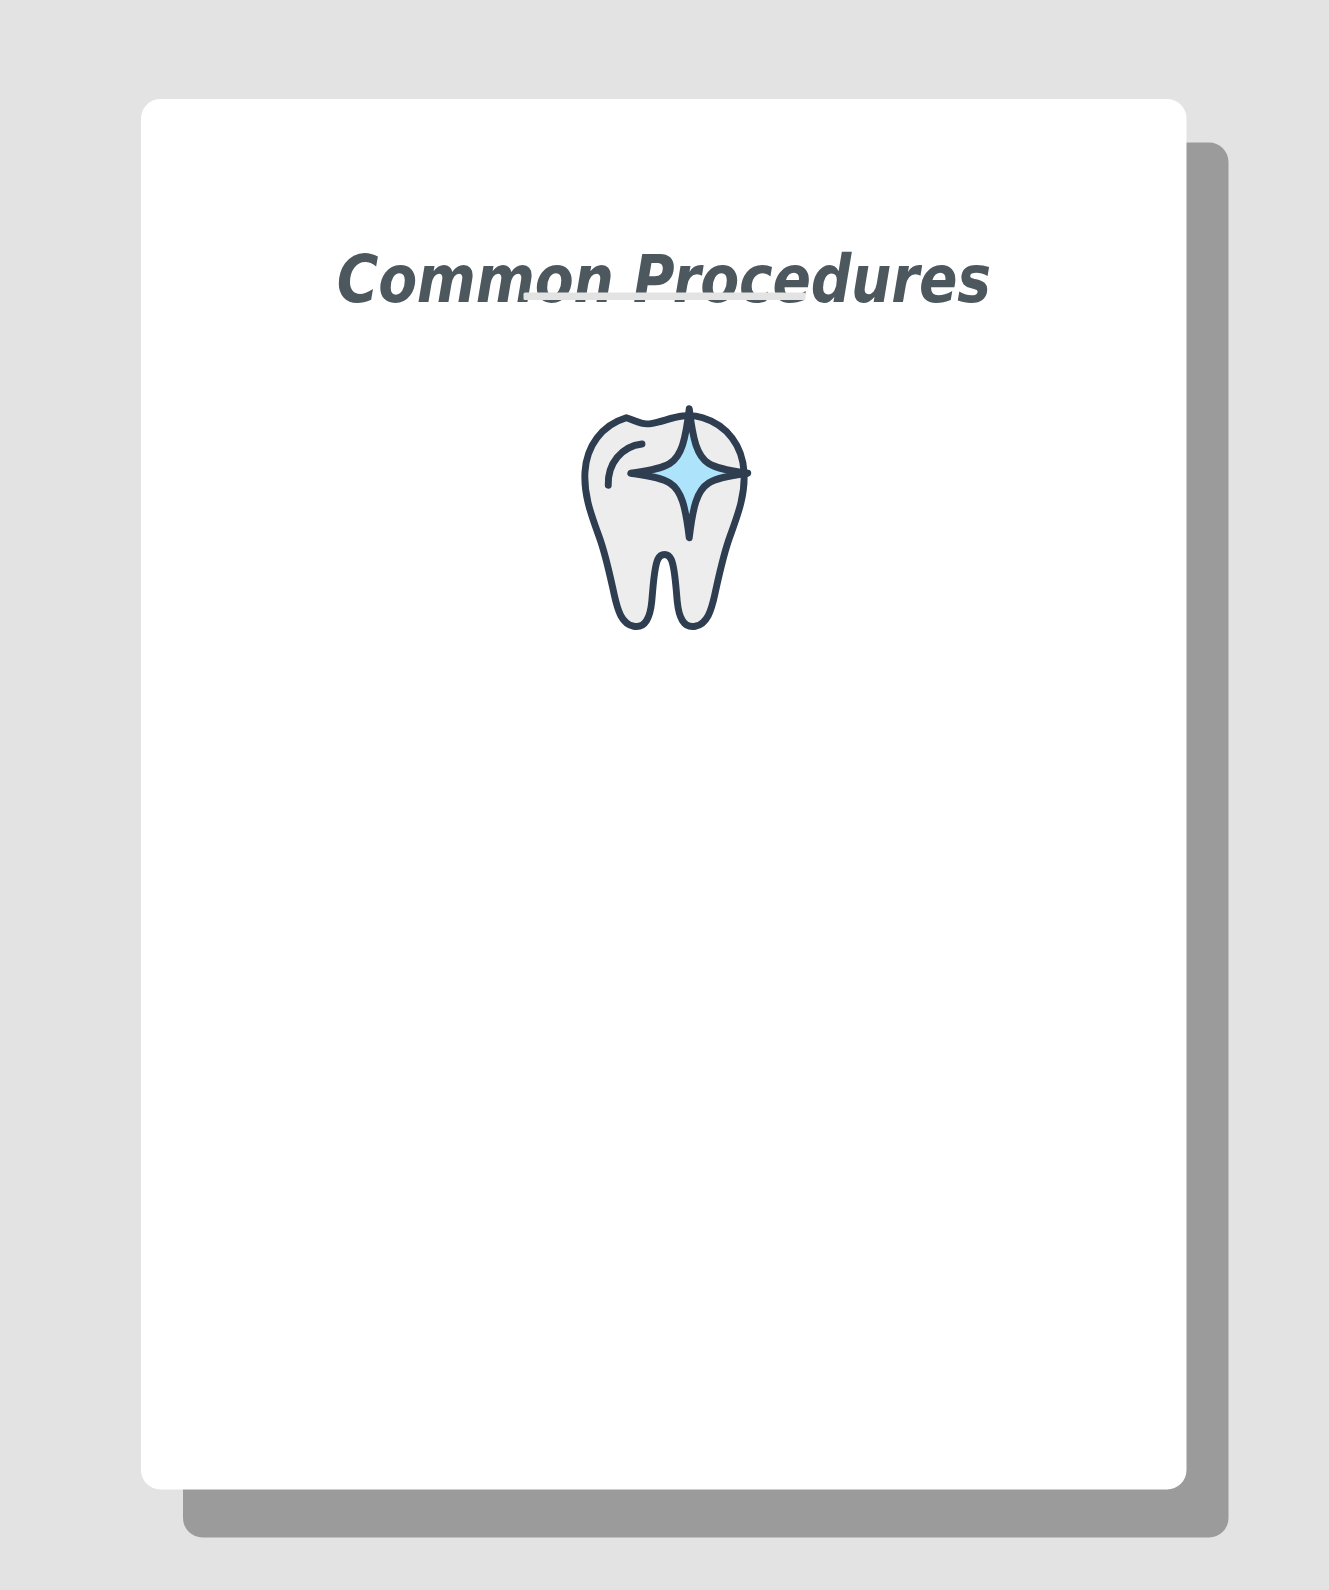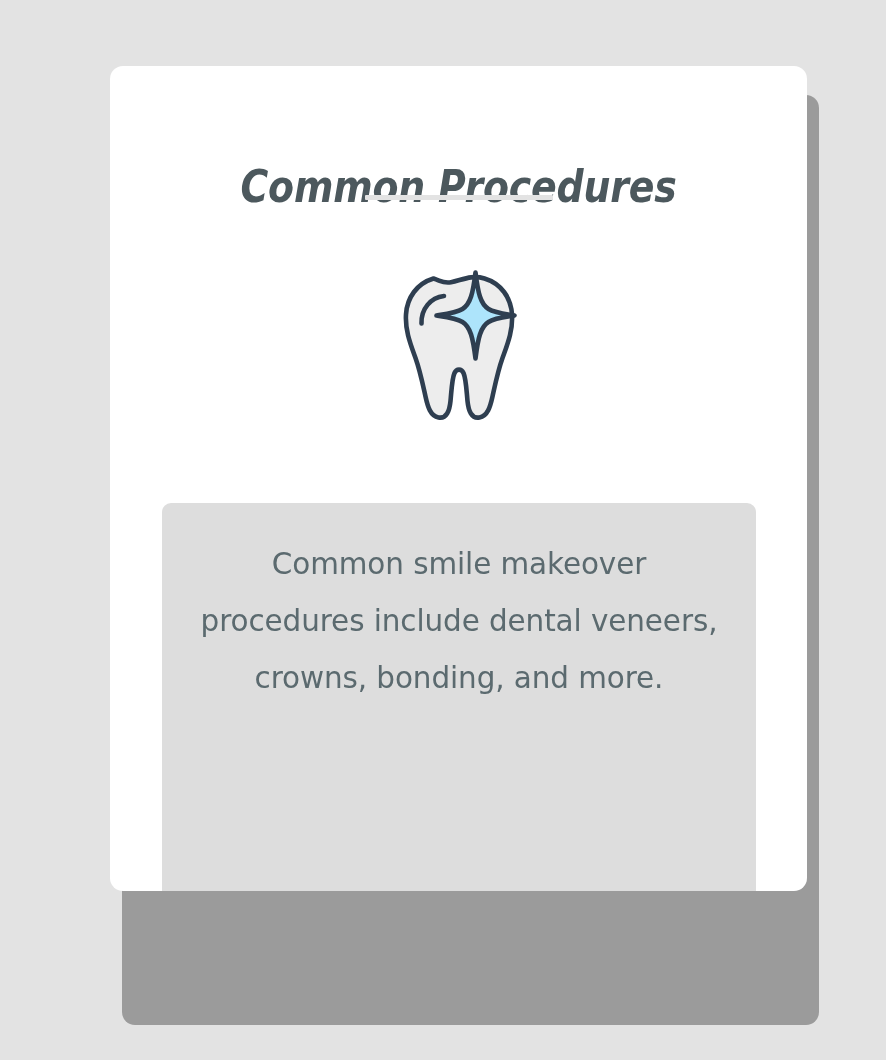--- a/index.html
+++ b/index.html
@@ -31,25 +31,24 @@
     background: #9b9b9b;
     border-radius: 13px;
   }
 
   
   .card {
     position: absolute;
     left: 94px;
     top: 66px;
     width: 697px;
-    height: 825px;
+    height: 927px;
     background: #ffffff;
     border-radius: 13px;
     overflow: hidden;
-    margin-left: 16px;
   }
 
   
   .card-title {
     position: absolute;
     left: 0;
     top: 99px;
     width: 697px;
     text-align: center;
     font-family: "DejaVu Sans", sans-serif;
@@ -158,18 +157,15 @@
                    C 107.5 51.0, 97.5 52.2, 91.5 56.0
                    C 83.5 61.0, 81.0 72.0, 78.5 92.5
                    C 76.0 72.0, 73.5 61.0, 65.5 56.0
                    C 59.5 52.2, 49.5 51.0, 39.5 49.5
                    C 49.5 48.0, 59.5 46.8, 65.5 43.0
                    C 73.5 38.0, 76.0 27.0, 78.5 6.5 Z" fill="#ade4fb" stroke="#2e3e50" stroke-width="4.6" stroke-linejoin="round" stroke-linecap="round"></path>
         </svg>
       </span>
     </div>
 
-    <div class="content-panel">
-      <p class="body-text">Common smile makeover procedures include dental veneers, crowns, bonding, and more.</p>
-    </div>
 
   </div>
 </div>
 
 </body></html>

